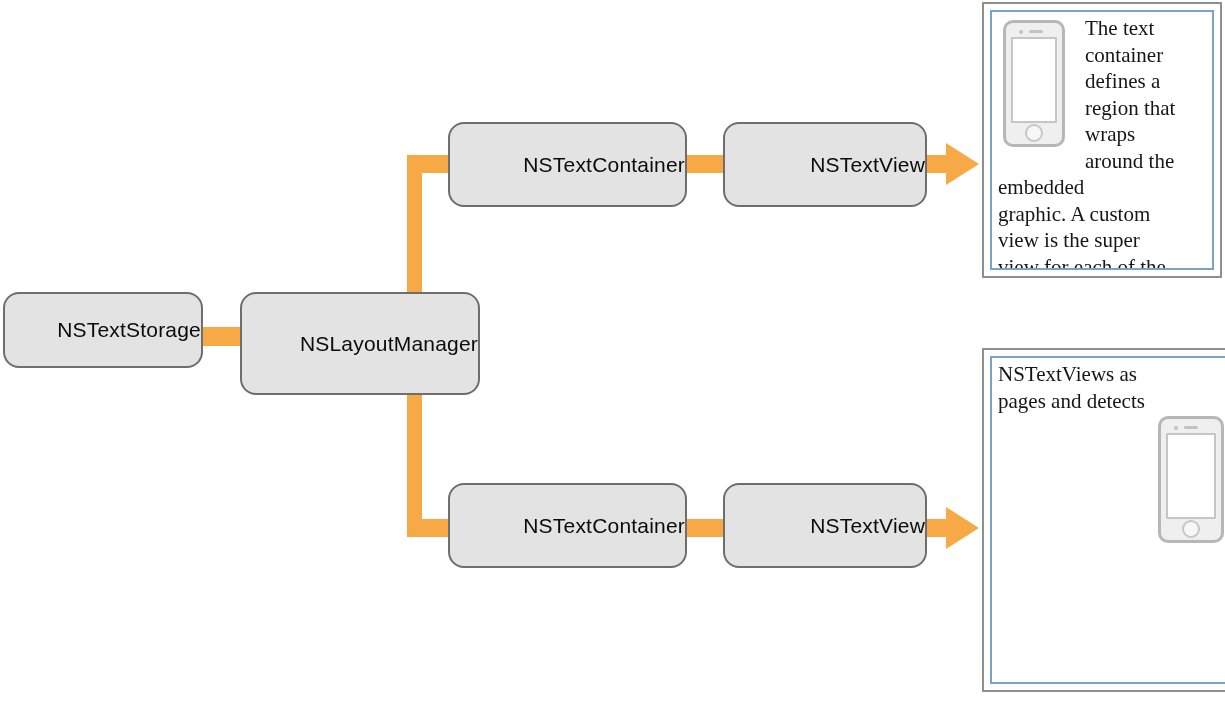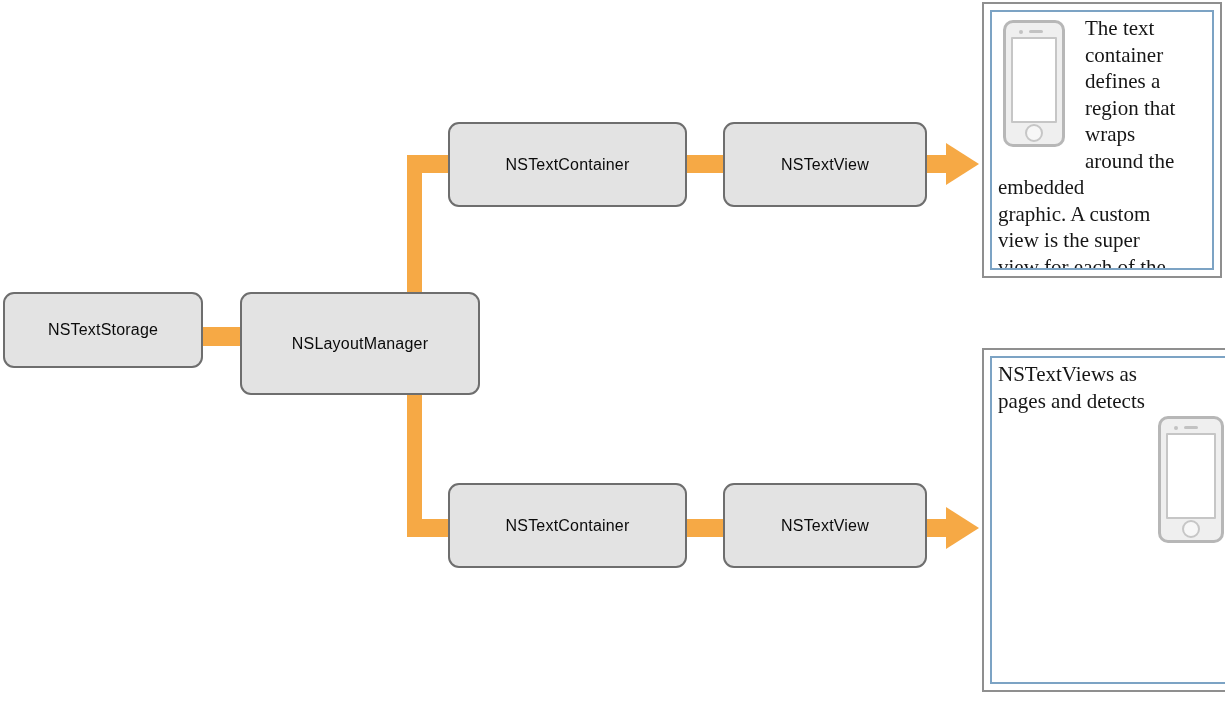--- a/index.html
+++ b/index.html
@@ -17,23 +17,23 @@
     width:0;height:0;
     border-top:21px solid transparent;
     border-bottom:21px solid transparent;
     border-left:33px solid #f6a945;
   }
   
   .node{
     position:absolute;z-index:2;
     background:#e3e3e3;
     border:2px solid #6e6e6e;
-    border-radius:11px;
-    display:flex;align-items:center;justify-content:center;
-    font-size:16px;color:#0b0b0b;
+    border-radius:16px;
+    display:flex;align-items:center;justify-content:flex-end;
+    font-size:21px;color:#0b0b0b;
     box-sizing:border-box;
     letter-spacing:0.2px;
   }
   
   .panel{
     position:absolute;z-index:2;
     background:#ffffff;
     border:2px solid #8f8f8f;
     box-sizing:border-box;
   }

